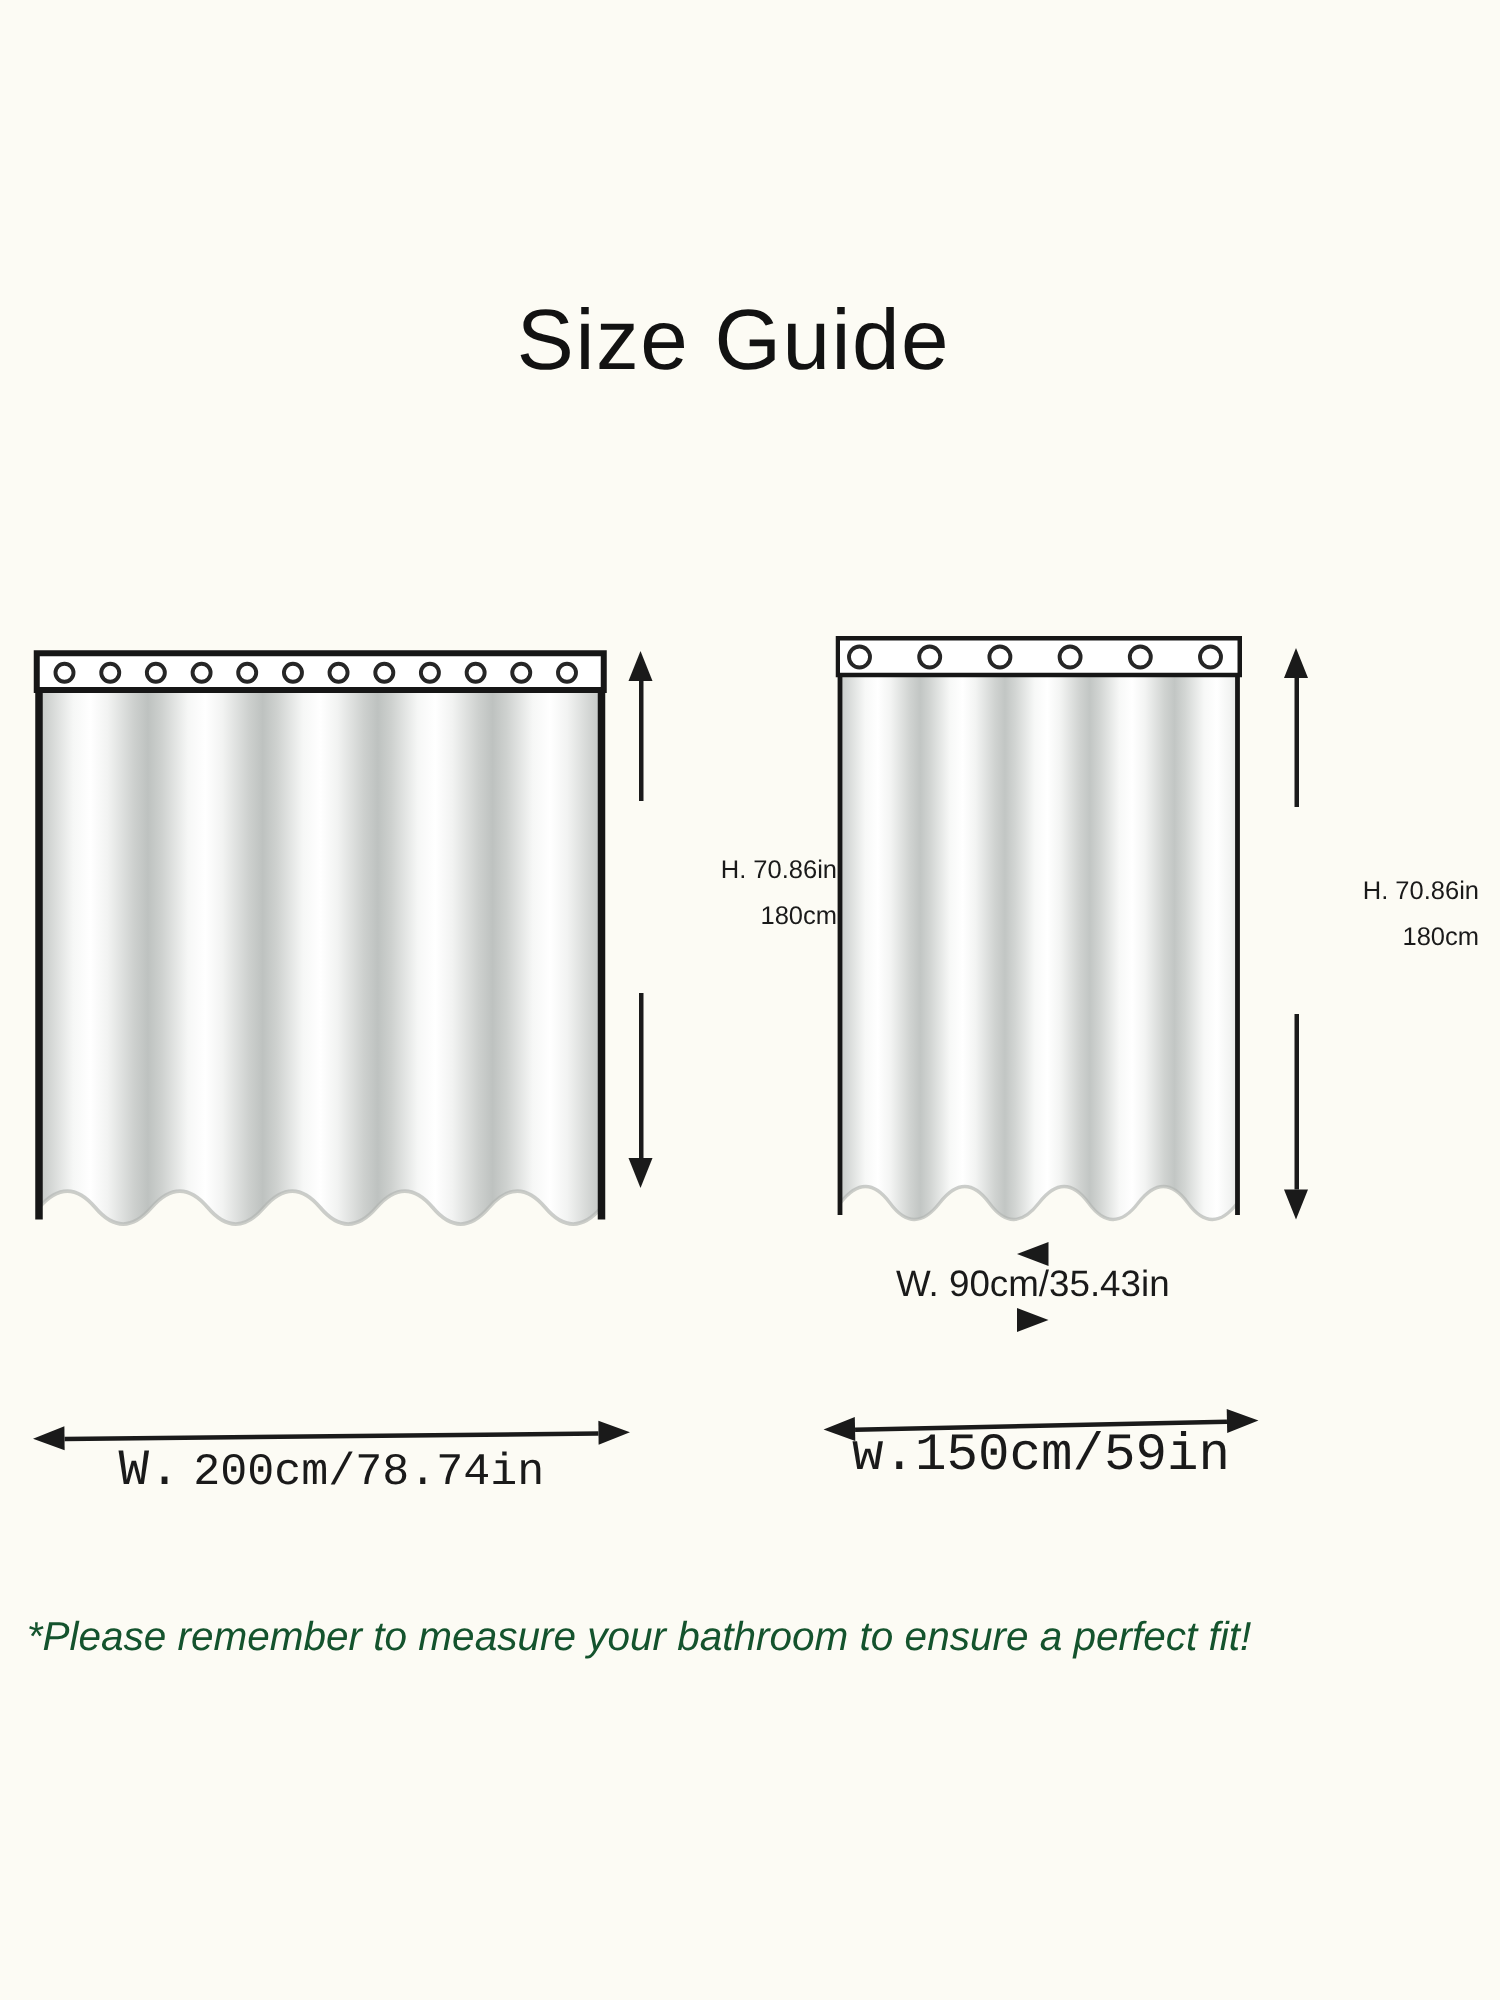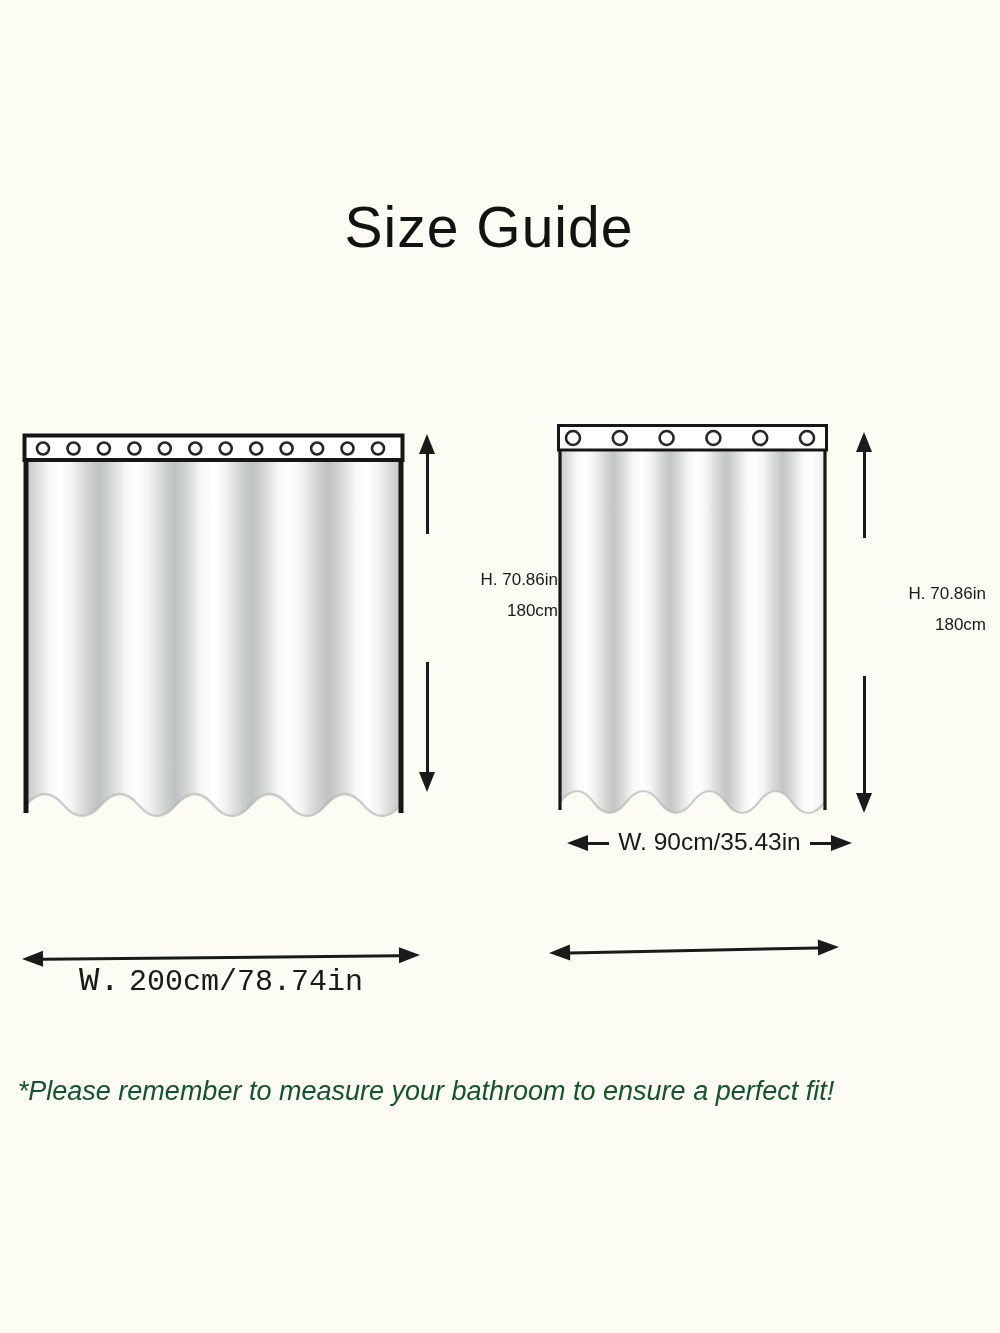--- a/index.html
+++ b/index.html
@@ -186,21 +186,21 @@
   <div class="varrow" style="left:856px;top:676px;height:137px;width:16px;">
     <div class="stem-v"></div>
     <div class="vhd down"></div>
   </div>
 
   <div class="h-label h-label-right">
     <div>H. 70.86in</div>
     <div>180cm</div>
   </div>
 
-  <div class="warrow" style="left:567px;top:828px;width:285px;height:30px;">
+  <div class="warrow" style="left:546px;top:828px;width:285px;height:30px;flex-direction:column;">
     <div class="hd l"></div>
     <div class="stem-h"></div>
     <div class="mid-label" id="w-label-right">W. 90cm/35.43in</div>
     <div class="stem-h"></div>
     <div class="hd r"></div>
   </div>
 
   <div class="warrow rod-arrow-left">
     <div class="hd l"></div>
     <div class="stem-h"></div>
@@ -208,16 +208,19 @@
   </div>
   <div class="rod-text rod-text-left">
     <span class="big-prefix">W.</span><span>200cm/78.74in</span>
   </div>
 
   <div class="warrow rod-arrow-right">
     <div class="hd l"></div>
     <div class="stem-h"></div>
     <div class="hd r"></div>
   </div>
+  <div class="rod-text rod-text-right">
+    <span>w.150cm/59in</span>
+  </div>
 
   <div class="footnote">*Please remember to measure your bathroom to ensure a perfect fit!</div>
 
 </div>
 
 </body></html>

